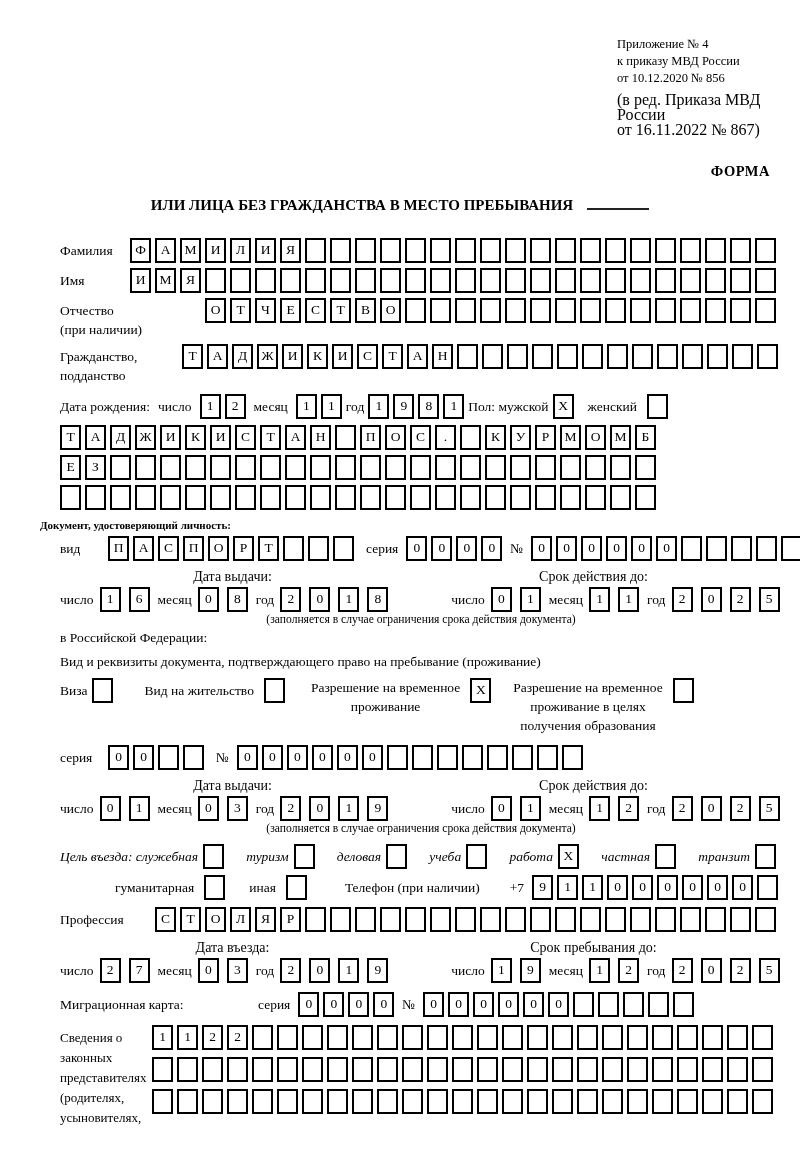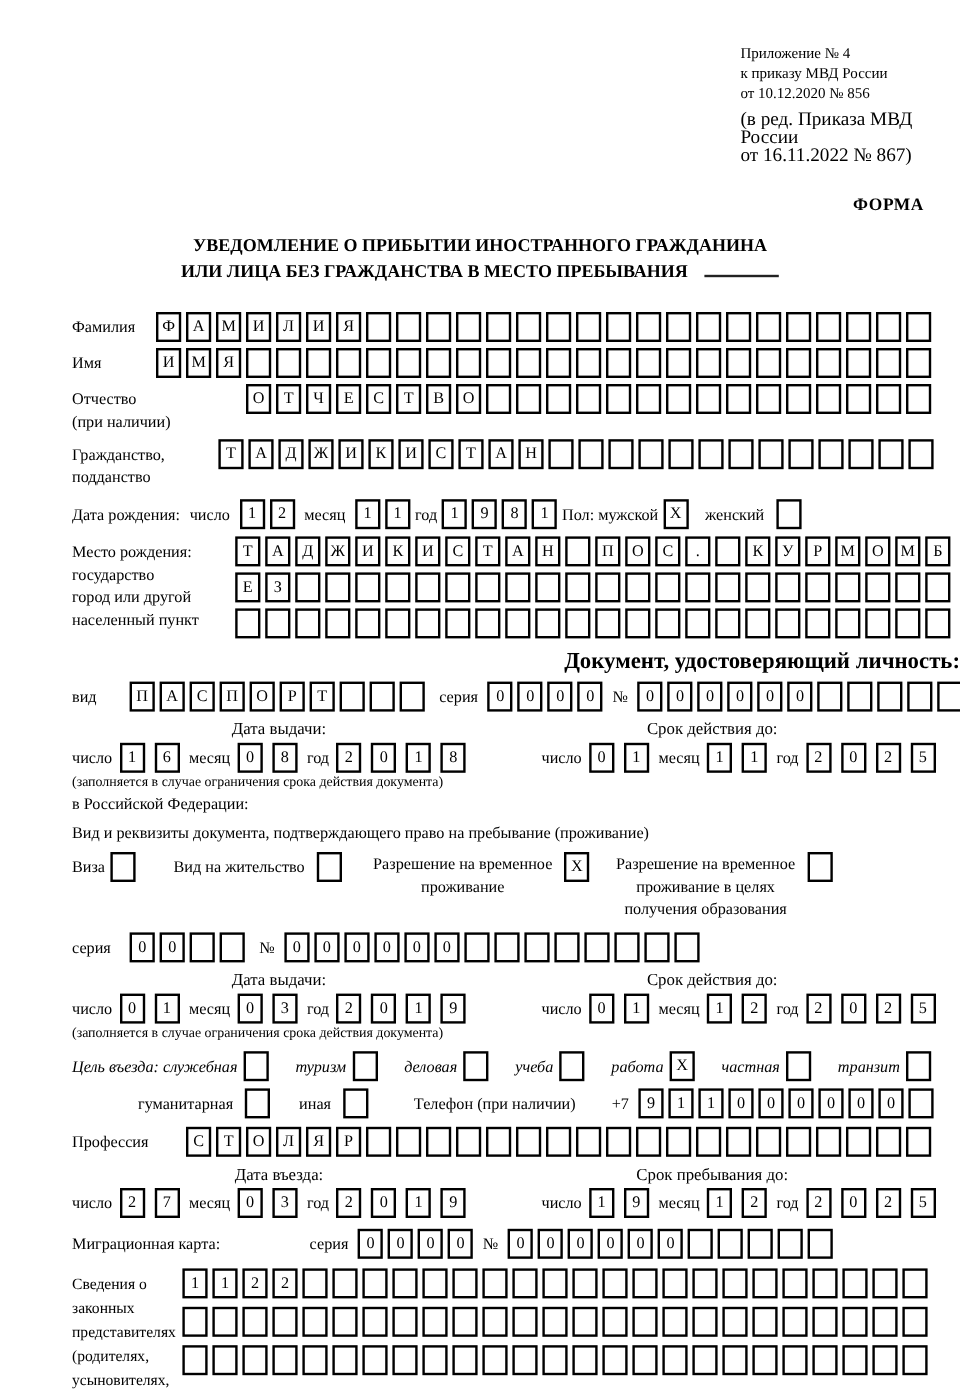--- a/index.html
+++ b/index.html
@@ -29,26 +29,26 @@
   .cb { flex:0 0 auto; }
   .dgroup .cell { margin-right:8px; }
   .dgroup { display:flex; align-items:center; }
   .dgroup .dl { margin-right:6px; line-height:25px; }
   .dhdr { display:flex; margin:8px 18px 0 60px; font-size:14px; }
   .dh-left { width:345px; text-align:center; }
   .dh-right { flex:1; text-align:center; }
   .drow { display:flex; margin:2px 18px 0 60px; }
   .dg-left { width:345px; }
   .dg-right { margin-left:55px; }
-  .note { text-align:left; margin:1px 18px 0 60px; font-size:11.6px; }
+  .note { text-align:center; margin:1px 18px 0 60px; font-size:11.6px; }
 
   .mp-wrap { display:flex; margin:6px 18px 0 60px; }
   .mp-labels { flex:0 0 136px; line-height:19px; padding-top:3px; }
   .mp-cells .cells { margin-bottom:5px; }
-  .dochead { text-align:right; font-weight:bold; font-size:19px; margin-top:4px;margin-left:40px; }
+  .dochead { text-align:left; font-weight:bold; font-size:11px; margin-top:4px;margin-left:40px; }
 
   .visa-row { display:flex; align-items:flex-start; margin:8px 18px 0 60px; }
   .stack { text-align:center; line-height:19px; }
   .gap4{ margin-left:4px; } .gap8{ margin-left:8px; } .gap10{ margin-left:10px; }
   .purpose-row { display:flex; align-items:center; justify-content:space-between; margin:9px 20px 0 60px; }
   .pp { display:flex; align-items:center; }
   .pp .lbl { margin-right:5px;font-style:italic; }
   .hum-row { display:flex; align-items:center; margin:6px 20px 0 115px; }
 
   .rep-wrap { display:flex; margin:8px 18px 0 60px; }
@@ -66,21 +66,20 @@
     <div>от 10.12.2020 № 856</div>
   </div>
   <div class="annex-sub">
     <div>(в ред. Приказа МВД России</div>
     <div>от 16.11.2022 № 867)</div>
   </div>
 
   <div class="forma">ФОРМА</div>
 
   <div class="title">
-    <div>УВЕДОМЛЕНИЕ О ПРИБЫТИИ ИНОСТРАННОГО ГРАЖДАНИНА</div>
     <div><span>ИЛИ ЛИЦА БЕЗ ГРАЖДАНСТВА В МЕСТО ПРЕБЫВАНИЯ</span><span class="uline"></span></div>
   </div>
 
 
   <div class="row" style="margin-top:22px;">
     <span class="lbl" style="width:70px;">Фамилия</span>
     <span class="cells">
         <span class="cell">Ф</span>
         <span class="cell">А</span>
         <span class="cell">М</span>
@@ -226,26 +225,20 @@
         <span class="cell">8</span>
         <span class="cell">1</span>
       </span>
     <span class="lbl">Пол: мужской</span>
     <span class="cell cb gap4">X</span>
     <span class="lbl gap10">женский</span>
     <span class="cell cb gap10"></span>
   </div>
 
   <div class="mp-wrap">
-    <div class="mp-labels">
-      <div>Место рождения:</div>
-      <div>государство</div>
-      <div>город или другой</div>
-      <div>населенный пункт</div>
-    </div>
     <div class="mp-cells">
       <span class="cells">
           <span class="cell">Т</span>
           <span class="cell">А</span>
           <span class="cell">Д</span>
           <span class="cell">Ж</span>
           <span class="cell">И</span>
           <span class="cell">К</span>
           <span class="cell">И</span>
           <span class="cell">С</span>

